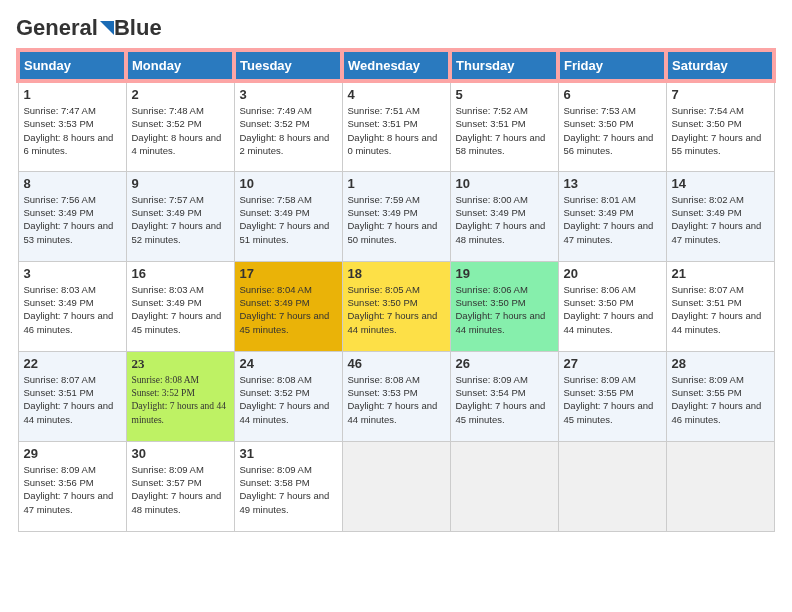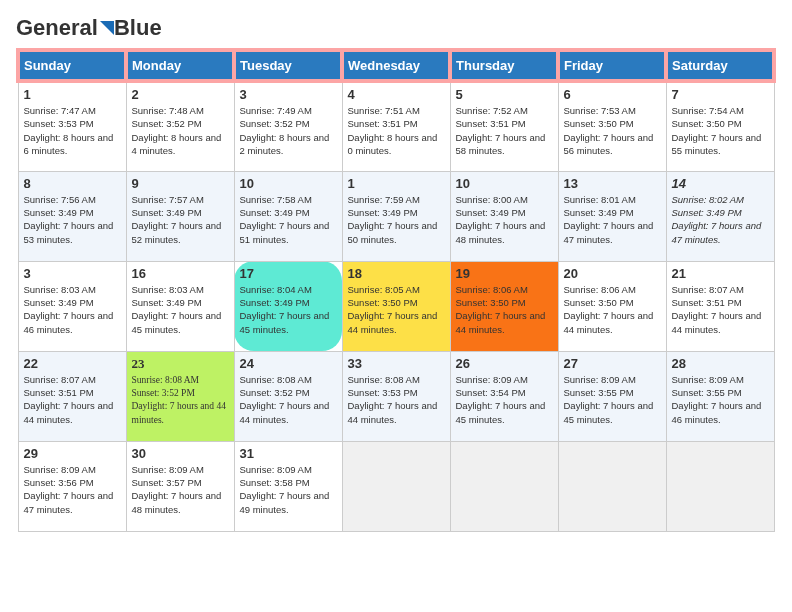--- a/index.html
+++ b/index.html
@@ -180,43 +180,43 @@
 <div class="day-info">Sunrise: 7:59 AM<br>Sunset: 3:49 PM<br>Daylight: 7 hours and 50 minutes.</div>
         </td>
         <td style="background: rgb(240, 245, 251);">
           <span class="day-num">10</span>
 <div class="day-info">Sunrise: 8:00 AM<br>Sunset: 3:49 PM<br>Daylight: 7 hours and 48 minutes.</div>
         </td>
         <td style="background: rgb(240, 245, 251);">
           <span class="day-num">13</span>
 <div class="day-info">Sunrise: 8:01 AM<br>Sunset: 3:49 PM<br>Daylight: 7 hours and 47 minutes.</div>
         </td>
-        <td style="background: rgb(240, 245, 251); font-style: italic;">
+        <td style="background: rgb(240, 245, 251);">
           <span class="day-num">14</span>
 <div class="day-info">Sunrise: 8:02 AM<br>Sunset: 3:49 PM<br>Daylight: 7 hours and 47 minutes.</div>
         </td>
       </tr>
       <tr>
         <td style="background: rgb(255, 255, 255);">
           <span class="day-num">3</span>
 <div class="day-info">Sunrise: 8:03 AM<br>Sunset: 3:49 PM<br>Daylight: 7 hours and 46 minutes.</div>
         </td>
         <td style="background: rgb(255, 255, 255);">
           <span class="day-num">16</span>
 <div class="day-info">Sunrise: 8:03 AM<br>Sunset: 3:49 PM<br>Daylight: 7 hours and 45 minutes.</div>
         </td>
-        <td style="background: #5eead4; border-radius: 20px;">
+        <td style="background: #eab308;">
           <span class="day-num">17</span>
 <div class="day-info">Sunrise: 8:04 AM<br>Sunset: 3:49 PM<br>Daylight: 7 hours and 45 minutes.</div>
         </td>
         <td style="background: #fde047;">
           <span class="day-num">18</span>
 <div class="day-info">Sunrise: 8:05 AM<br>Sunset: 3:50 PM<br>Daylight: 7 hours and 44 minutes.</div>
         </td>
-        <td style="background: #f97316;">
+        <td style="background: #86efac;">
           <span class="day-num">19</span>
 <div class="day-info">Sunrise: 8:06 AM<br>Sunset: 3:50 PM<br>Daylight: 7 hours and 44 minutes.</div>
         </td>
         <td style="background: rgb(255, 255, 255);">
           <span class="day-num">20</span>
 <div class="day-info">Sunrise: 8:06 AM<br>Sunset: 3:50 PM<br>Daylight: 7 hours and 44 minutes.</div>
         </td>
         <td style="background: rgb(255, 255, 255); border-radius: 12px;">
           <span class="day-num">21</span>
 <div class="day-info">Sunrise: 8:07 AM<br>Sunset: 3:51 PM<br>Daylight: 7 hours and 44 minutes.</div>
@@ -229,21 +229,21 @@
         </td>
         <td style="background: #bef264; font-family: Liberation Serif, serif;">
           <span class="day-num">23</span>
 <div class="day-info">Sunrise: 8:08 AM<br>Sunset: 3:52 PM<br>Daylight: 7 hours and 44 minutes.</div>
         </td>
         <td style="background: rgb(240, 245, 251); margin-top: 8px;">
           <span class="day-num">24</span>
 <div class="day-info">Sunrise: 8:08 AM<br>Sunset: 3:52 PM<br>Daylight: 7 hours and 44 minutes.</div>
         </td>
         <td style="background: rgb(240, 245, 251);">
-          <span class="day-num">33</span>
+          <span class="day-num">46</span>
 <div class="day-info">Sunrise: 8:08 AM<br>Sunset: 3:53 PM<br>Daylight: 7 hours and 44 minutes.</div>
         </td>
         <td style="background: rgb(240, 245, 251);">
           <span class="day-num">26</span>
 <div class="day-info">Sunrise: 8:09 AM<br>Sunset: 3:54 PM<br>Daylight: 7 hours and 45 minutes.</div>
         </td>
         <td style="background: rgb(240, 245, 251);">
           <span class="day-num">27</span>
 <div class="day-info">Sunrise: 8:09 AM<br>Sunset: 3:55 PM<br>Daylight: 7 hours and 45 minutes.</div>
         </td>

